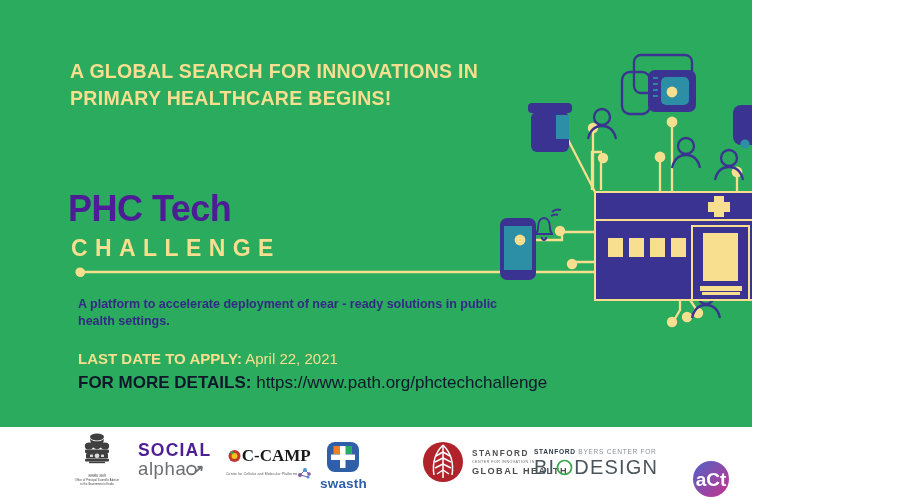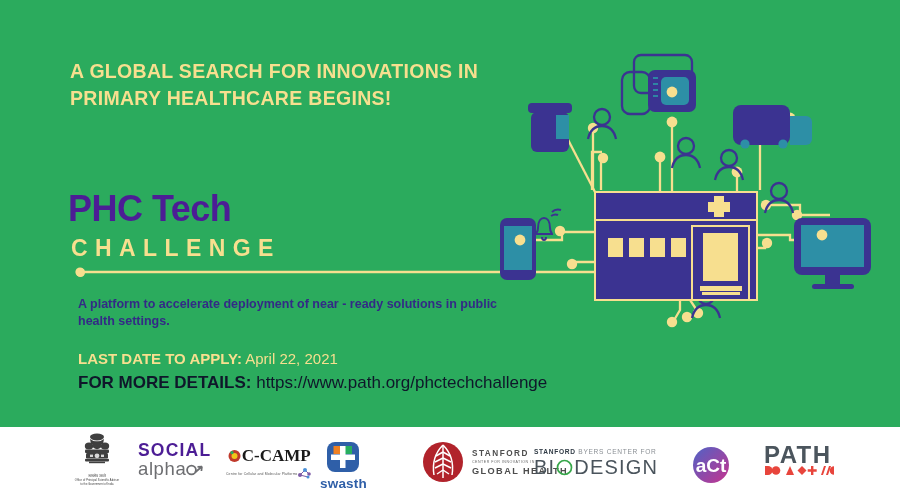--- a/index.html
+++ b/index.html
@@ -4,21 +4,21 @@
 <style>
   * { margin:0; padding:0; box-sizing:border-box; }
   html,body { width:900px; height:500px; }
   body {
     font-family:"Liberation Sans", sans-serif;
     background:#ffffff;
     overflow:hidden;
   }
   #banner {
     position:relative;
-    width:900px; height:500px;
+    width:752px; height:500px;
     background:#2bab5d;
     overflow:hidden;
   }
 
   
   .headline {
     position:absolute; left:70px; top:58px;
     width:420px;
     color:#f7df8f;
     font-size:19.5px;
@@ -129,21 +129,21 @@
   .sg-l2 { font-size:3.6px; letter-spacing:0.5px; line-height:6px; color:#666; }
   .sg-l3 { font-size:9.2px; font-weight:bold; letter-spacing:1.4px; line-height:12px; }
 
   
   .bd-wrap { left:534px; top:447px; align-items:flex-start; }
   .bd-top { font-size:6.6px; letter-spacing:0.7px; color:#8a8f94; line-height:9px; }
   .bd-top b { color:#2f3a44; }
   .bd-main { font-size:20px; letter-spacing:1.2px; color:#4a545c; line-height:22px; display:flex; align-items:center; }
 
   
-  .act-wrap { left:692px; top:446px; }
+  .act-wrap { left:692px; top:460px; }
 
   
   .path-wrap { left:764px; top:444px; align-items:flex-start; }
   .path-text { font-size:24px; font-weight:bold; letter-spacing:1.4px; color:#4b555d; line-height:21px; }
 </style>
 </head>
 <body>
 
 <div id="banner">
 

